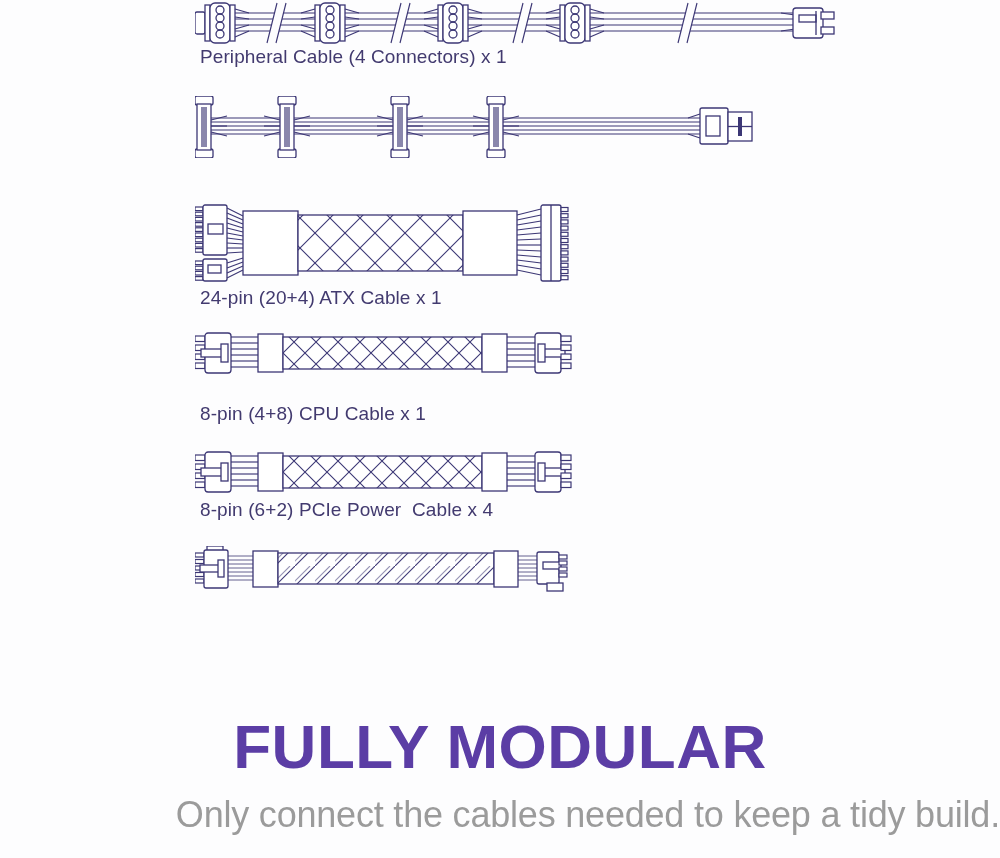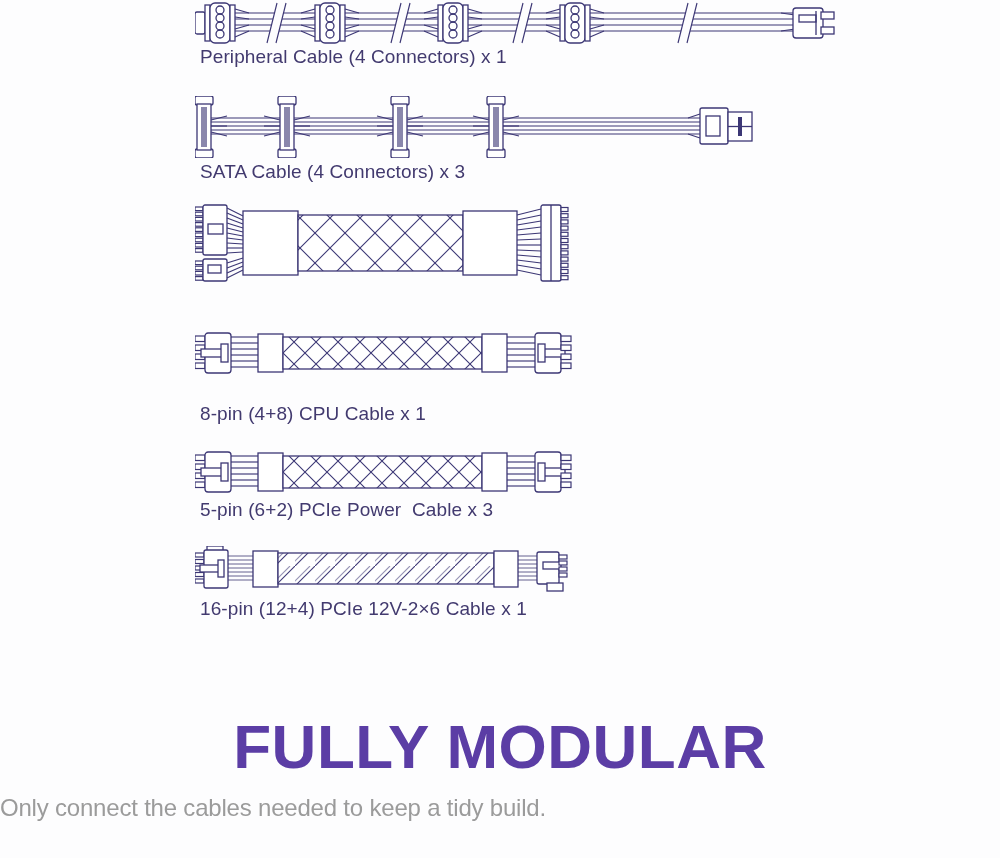--- a/index.html
+++ b/index.html
@@ -23,21 +23,21 @@
     font-size:19px;font-weight:500;color:#423a6f;
     letter-spacing:.1px;white-space:pre;
   }
   .headline{
     position:absolute;left:0;top:716px;width:1000px;
     text-align:center;font-size:62px;font-weight:800;
     color:#5b3da5;letter-spacing:.5px;line-height:1;
   }
   .subtitle{
     position:absolute;left:0;top:794px;width:1000px;
-    text-align:left;font-size:24px;font-weight:400;
+    text-align:right;font-size:36px;font-weight:400;
     color:#9b9b9b;letter-spacing:-.2px;line-height:1.16;
   }
 </style>
 </head>
 <body>
 
 <div class="stage">
 
   <svg class="drawing" style="left:195px;top:2px" width="645" height="42" viewBox="0 0 645 42">
 
@@ -202,21 +202,20 @@
     <g>
       <line class="w" x1="493" y1="22" x2="505" y2="18"></line>
         <line class="w" x1="493" y1="38" x2="505" y2="42"></line>
       <rect class="fw" x="505" y="12" width="28" height="36" rx="2"></rect>
       <rect class="fw" x="533" y="16" width="24" height="29"></rect>
       <line class="ln" x1="533" y1="30.5" x2="557" y2="30.5"></line>
       <rect class="ln" x="511" y="20" width="14" height="20"></rect>
       <rect class="fd" x="543" y="21" width="4" height="19"></rect>
     </g>
   </svg>
-  <div class="cable-label" style="top:161px">SATA Cable (4 Connectors) x 3</div>
 
   <svg class="drawing" style="left:195px;top:203px" width="380" height="80" viewBox="0 0 380 80">
     <defs>
       <pattern id="xh30" patternUnits="userSpaceOnUse" width="30" height="30">
         <path d="M0 30 L30 0 M0 0 L30 30" stroke="#3c3775" stroke-width="1.1" fill="none"></path>
       </pattern>
     </defs>
 
     <g>
       <rect class="fwr" x="0" y="4" width="8" height="3.6"></rect>
@@ -289,20 +288,21 @@
       <rect class="fwr" x="366" y="29.3" width="7" height="4"></rect>
         <rect class="fwr" x="366" y="35.5" width="7" height="4"></rect>
       <rect class="fwr" x="366" y="41.7" width="7" height="4"></rect>
         <rect class="fwr" x="366" y="47.9" width="7" height="4"></rect>
       <rect class="fwr" x="366" y="54.1" width="7" height="4"></rect>
         <rect class="fwr" x="366" y="60.3" width="7" height="4"></rect>
       <rect class="fwr" x="366" y="66.5" width="7" height="4"></rect>
         <rect class="fwr" x="366" y="72.7" width="7" height="4"></rect>
     </g>
   </svg>
+  <div class="cable-label" style="top:287px">24-pin (20+4) ATX Cable x 1</div>
 
   <svg class="drawing" style="left:195px;top:331px" width="380" height="44" viewBox="0 0 380 44">
     <defs>
       <pattern id="xh22" patternUnits="userSpaceOnUse" width="22" height="22">
         <path d="M0 22 L22 0 M0 0 L22 22" stroke="#3c3775" stroke-width="1.1" fill="none"></path>
       </pattern>
     </defs>
     <g>
       <rect class="fwr" x="0" y="5" width="10" height="5.5"></rect>
         <rect class="fwr" x="0" y="14" width="10" height="5.5"></rect>
@@ -380,21 +380,21 @@
     <g>
       <rect class="fw" x="340" y="2" width="26" height="40" rx="3"></rect>
       <rect class="fw" x="346" y="18" width="24" height="8"></rect>
       <rect class="fw" x="343" y="13" width="7" height="18"></rect>
       <rect class="fwr" x="366" y="5" width="10" height="5.5"></rect>
         <rect class="fwr" x="366" y="14" width="10" height="5.5"></rect>
       <rect class="fwr" x="366" y="23" width="10" height="5.5"></rect>
         <rect class="fwr" x="366" y="32" width="10" height="5.5"></rect>
     </g>
   </svg>
-  <div class="cable-label" style="top:499px">5-pin (6+2) PCIe Power  Cable x 3</div>
+  <div class="cable-label" style="top:499px">8-pin (6+2) PCIe Power  Cable x 4</div>
 
   <svg class="drawing" style="left:195px;top:546px" width="380" height="48" viewBox="0 0 380 48">
     <defs>
       <pattern id="diag20" patternUnits="userSpaceOnUse" width="20" height="20">
         <path d="M0 20 L20 0" stroke="#3c3775" stroke-width="1.1" fill="none"></path>
         <path d="M-5 20 L15 0" stroke="#3c3775" stroke-width="1.1" fill="none" opacity=".55"></path>
       </pattern>
     </defs>
     <g>
       <rect class="fwr" x="0" y="7" width="9" height="4"></rect>
@@ -431,20 +431,19 @@
     <g>
       <rect class="fw" x="342" y="6" width="22" height="32" rx="2"></rect>
       <rect class="fw" x="348" y="16" width="18" height="7"></rect>
       <rect class="fwr" x="364" y="9" width="8" height="4"></rect>
         <rect class="fwr" x="364" y="15" width="8" height="4"></rect>
       <rect class="fwr" x="364" y="21" width="8" height="4"></rect>
         <rect class="fwr" x="364" y="27" width="8" height="4"></rect>
       <rect class="fw" x="352" y="37" width="16" height="8"></rect>
     </g>
   </svg>
-  <div class="cable-label" style="top:598px">16-pin (12+4) PCIe 12V-2×6 Cable x 1</div>
 
   <div class="headline">FULLY MODULAR</div>
   <div class="subtitle">
     <div>Only connect the cables needed to keep a tidy build.</div>
   </div>
 
 </div>
 
 </body></html>

